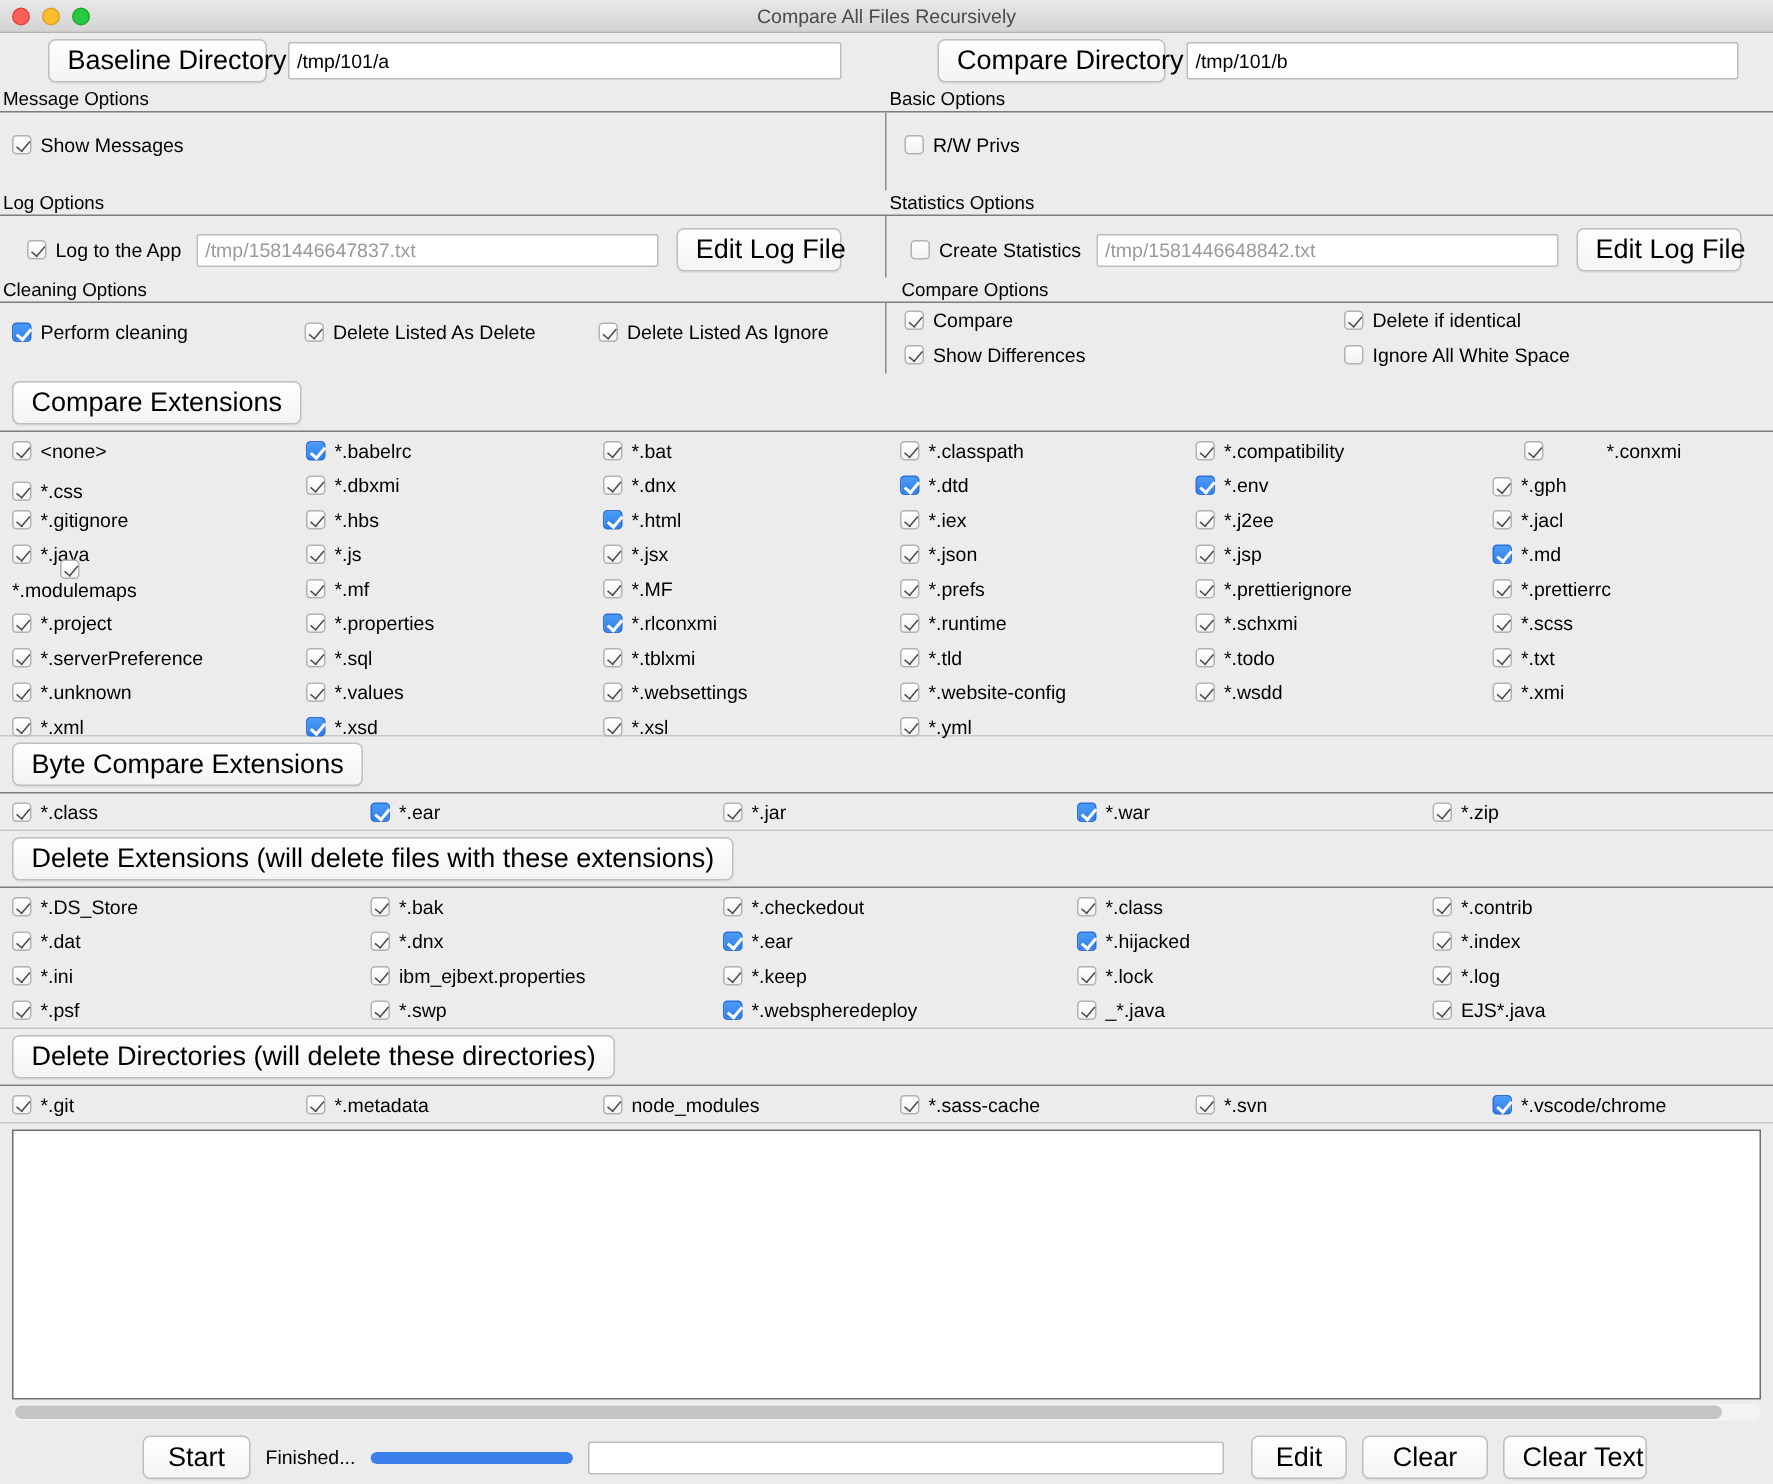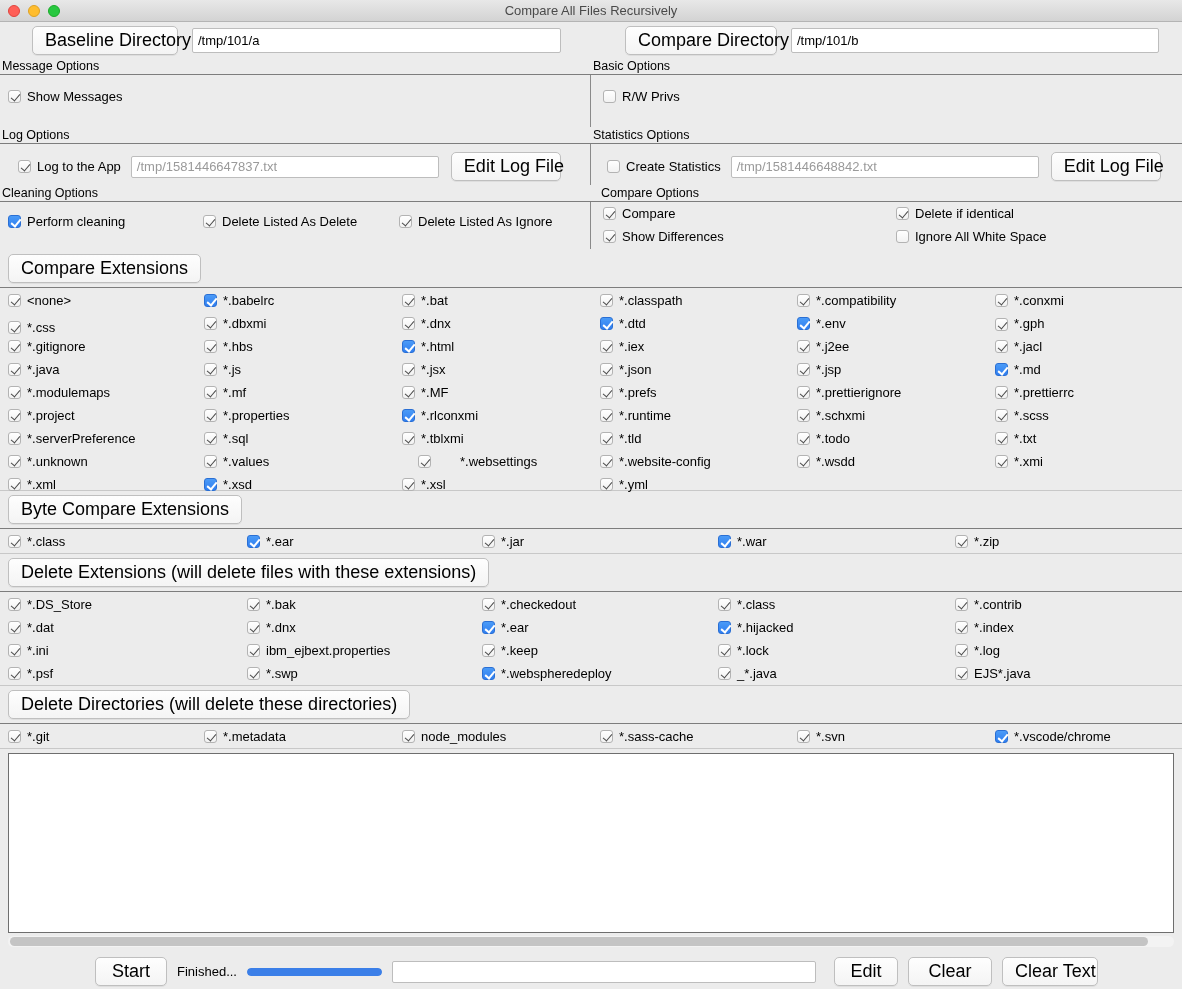--- a/index.html
+++ b/index.html
@@ -274,21 +274,21 @@
       <span class="cb-label">*.bat</span>
     </div>
     <div class="cell cb" style="left: 600px; top: 5px;">
       <span class="box check"></span>
       <span class="cb-label">*.classpath</span>
     </div>
     <div class="cell cb" style="left: 797px; top: 5px;">
       <span class="box check"></span>
       <span class="cb-label">*.compatibility</span>
     </div>
-    <div class="cell cb" style="left: 995px; top: 5px;">
+    <div class="cell cb" style="left: 1016px; top: 5px; gap: 36px;">
       <span class="box check"></span>
       <span class="cb-label">*.conxmi</span>
     </div>
     <div class="cell cb" style="left: 8px; top: 32px;">
       <span class="box check"></span>
       <span class="cb-label">*.css</span>
     </div>
     <div class="cell cb" style="left: 204px; top: 28px;">
       <span class="box check"></span>
       <span class="cb-label">*.dbxmi</span>
@@ -350,21 +350,21 @@
       <span class="cb-label">*.json</span>
     </div>
     <div class="cell cb" style="left: 797px; top: 74px;">
       <span class="box check"></span>
       <span class="cb-label">*.jsp</span>
     </div>
     <div class="cell cb" style="left: 995px; top: 74px;">
       <span class="box on"></span>
       <span class="cb-label">*.md</span>
     </div>
-    <div class="cell cb" style="left: 8px; top: 97px;">
+    <div class="cell cb" style="left: 8px; top: 85px; flex-direction: column;">
       <span class="box check"></span>
       <span class="cb-label">*.modulemaps</span>
     </div>
     <div class="cell cb" style="left: 204px; top: 97px;">
       <span class="box check"></span>
       <span class="cb-label">*.mf</span>
     </div>
     <div class="cell cb" style="left: 402px; top: 97px;">
       <span class="box check"></span>
       <span class="cb-label">*.MF</span>
@@ -430,21 +430,21 @@
       <span class="cb-label">*.txt</span>
     </div>
     <div class="cell cb" style="left: 8px; top: 166px;">
       <span class="box check"></span>
       <span class="cb-label">*.unknown</span>
     </div>
     <div class="cell cb" style="left: 204px; top: 166px;">
       <span class="box check"></span>
       <span class="cb-label">*.values</span>
     </div>
-    <div class="cell cb" style="left: 418px; top: 166px; gap: 23px;">
+    <div class="cell cb" style="left: 402px; top: 166px;">
       <span class="box check"></span>
       <span class="cb-label">*.websettings</span>
     </div>
     <div class="cell cb" style="left: 600px; top: 166px;">
       <span class="box check"></span>
       <span class="cb-label">*.website-config</span>
     </div>
     <div class="cell cb" style="left: 797px; top: 166px;">
       <span class="box check"></span>
       <span class="cb-label">*.wsdd</span>

